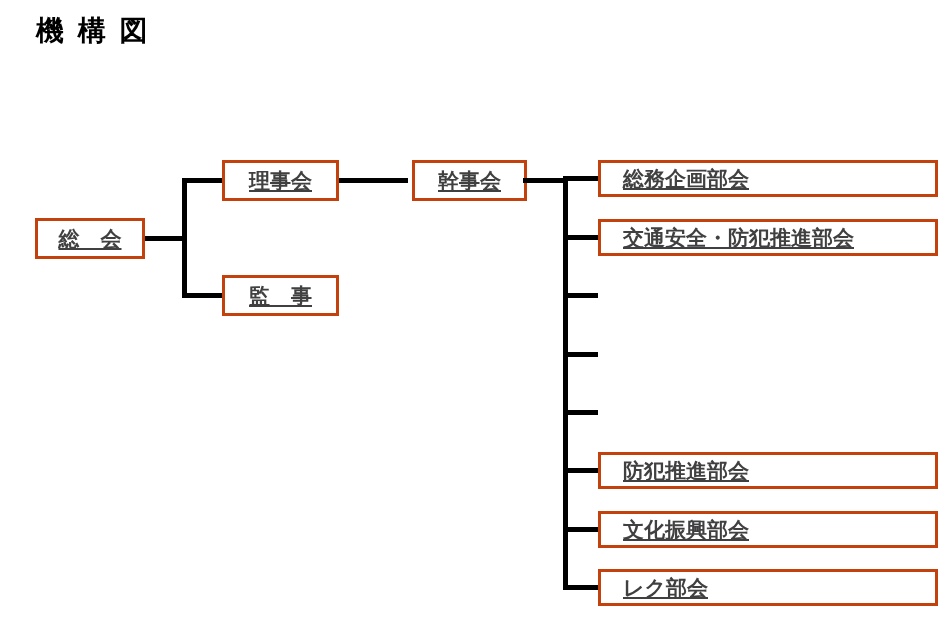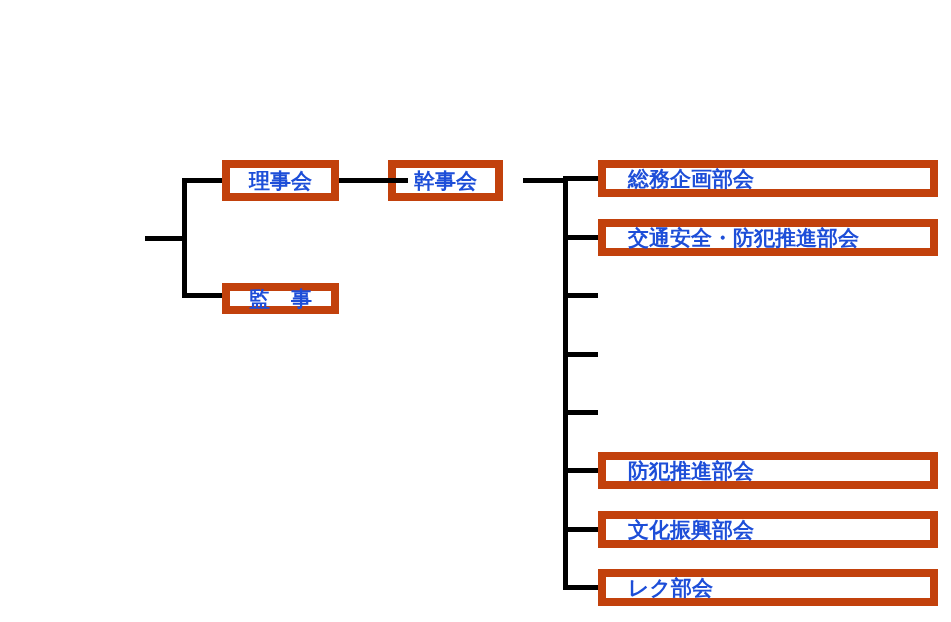--- a/index.html
+++ b/index.html
@@ -19,50 +19,53 @@
     position: absolute;
     left: 36px;
     top: 12px;
     font-size: 28px;
     font-weight: bold;
     letter-spacing: 3px;
     color: #000;
   }
   .box {
     position: absolute;
-    border: 8px solid #c2410c;
+    border: 3px solid #c2410c;
     background: #fff;
     display: flex;
     align-items: center;
     justify-content: center;
     font-weight: bold;
     font-size: 21px;
-    color: #1d4ed8;
+    color: #404040;
     white-space: nowrap;
+    text-decoration: underline;
   }
   .box.left-align {
     justify-content: flex-start;
     padding-left: 22px;
   }
   .line {
     position: absolute;
     background: #000;
   }
 </style>
 </head>
 <body>
 
 <div class="canvas">
 
+  <div class="page-title">機 構 図</div>
 
+  <div class="box" style="left:35px; top:218px; width:110px; height:41px;">総　会</div>
 
   <div class="box" style="left:222px; top:160px; width:117px; height:41px;">理事会</div>
-  <div class="box" style="left:222px; top:283px; width:117px; height:31px;">監　事</div>
+  <div class="box" style="left:222px; top:275px; width:117px; height:41px;">監　事</div>
 
-  <div class="box" style="left:388px; top:160px; width:115px; height:41px;">幹事会</div>
+  <div class="box" style="left:412px; top:160px; width:115px; height:41px;">幹事会</div>
 
   <div class="box left-align" style="left:598px; top:160px; width:340px; height:37px;">総務企画部会</div>
   <div class="box left-align" style="left:598px; top:219px; width:340px; height:37px;">交通安全・防犯推進部会</div>
   <div class="box left-align" style="left:598px; top:452px; width:340px; height:37px;">防犯推進部会</div>
   <div class="box left-align" style="left:598px; top:511px; width:340px; height:37px;">文化振興部会</div>
   <div class="box left-align" style="left:598px; top:569px; width:340px; height:37px;">レク部会</div>
 
   <div class="line" style="left:145px; top:236px; width:40px; height:5px;"></div>
   <div class="line" style="left:182px; top:178px; width:5px; height:120px;"></div>
   <div class="line" style="left:185px; top:178px; width:37px; height:5px;"></div>

